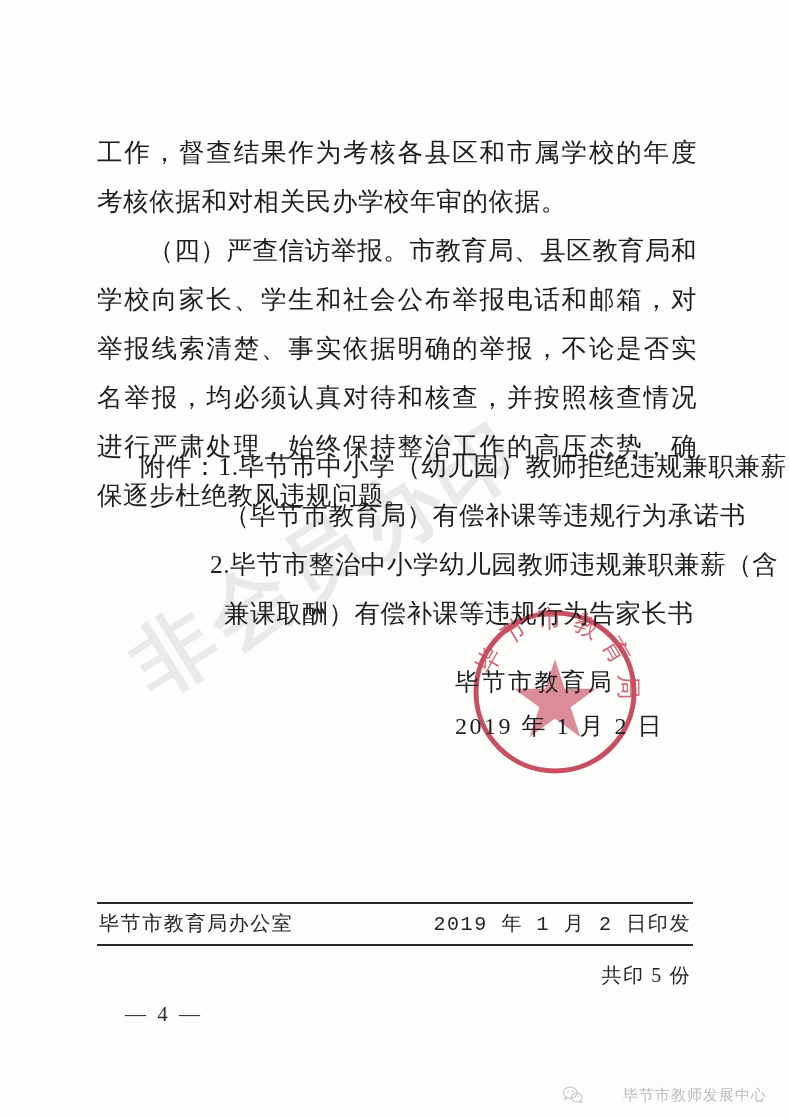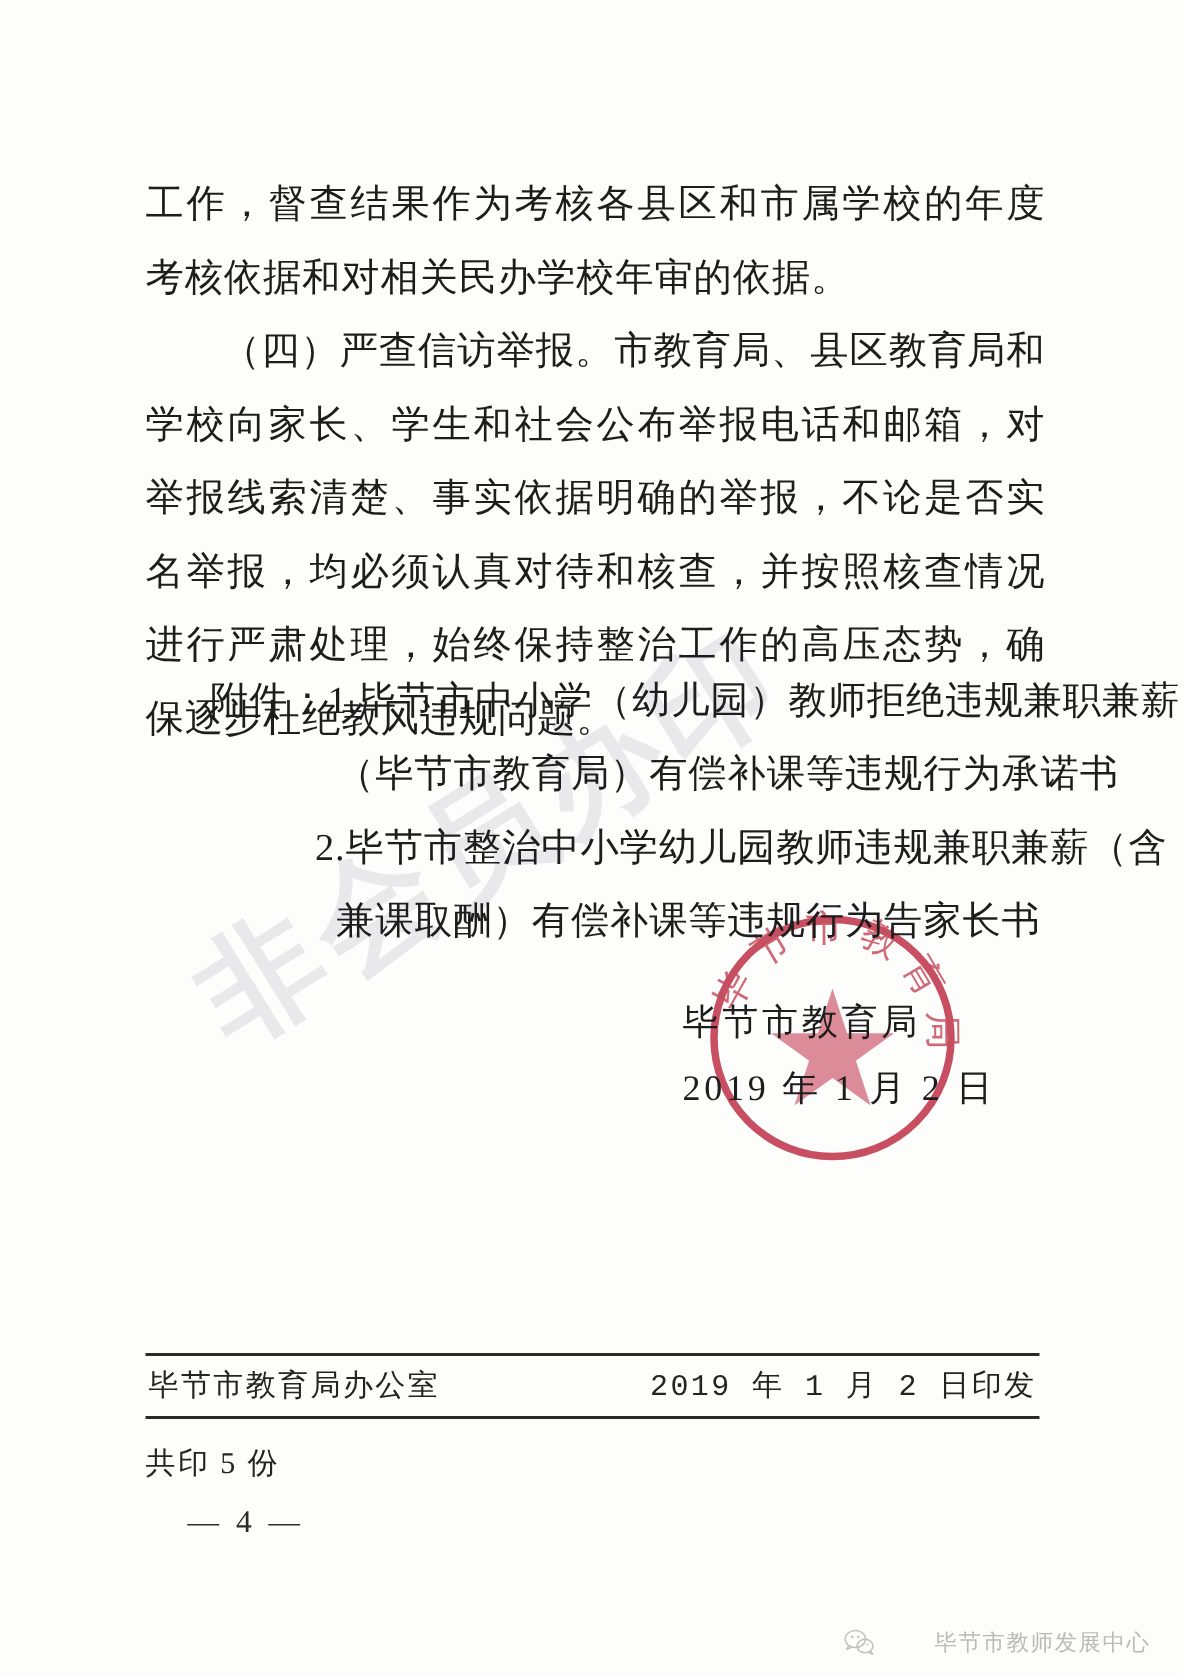--- a/index.html
+++ b/index.html
@@ -43,21 +43,21 @@
     font-family: "Liberation Sans", "DejaVu Sans", sans-serif;
     font-weight: 700;
     white-space: nowrap;
     user-select: none;
   }
 
   
   #doc-body {
     position: absolute;
     left: 97px;
-    top: 111px;
+    top: 128px;
     width: 600px;
     z-index: 3;
   }
   .para {
     font-size: 25.5px;
     line-height: 49px;
     text-align: justify;
     text-justify: inter-ideograph;
     letter-spacing: 0.6px;
     margin: 0;
@@ -128,21 +128,21 @@
     justify-content: space-between;
     align-items: center;
     padding: 6px 2px 7px 2px;
     font-size: 20px;
     letter-spacing: 1.6px;
     color: #242424;
     white-space: nowrap;
     font-family: Liberation Mono, monospace;
   }
   #copies {
-    text-align: left;
+    text-align: right;
     font-size: 20px;
     letter-spacing: 1.6px;
     color: #242424;
     padding-top: 16px;
     padding-right: 2px;
   }
   #page-number {
     position: absolute;
     left: 125px;
     top: 1002px;

